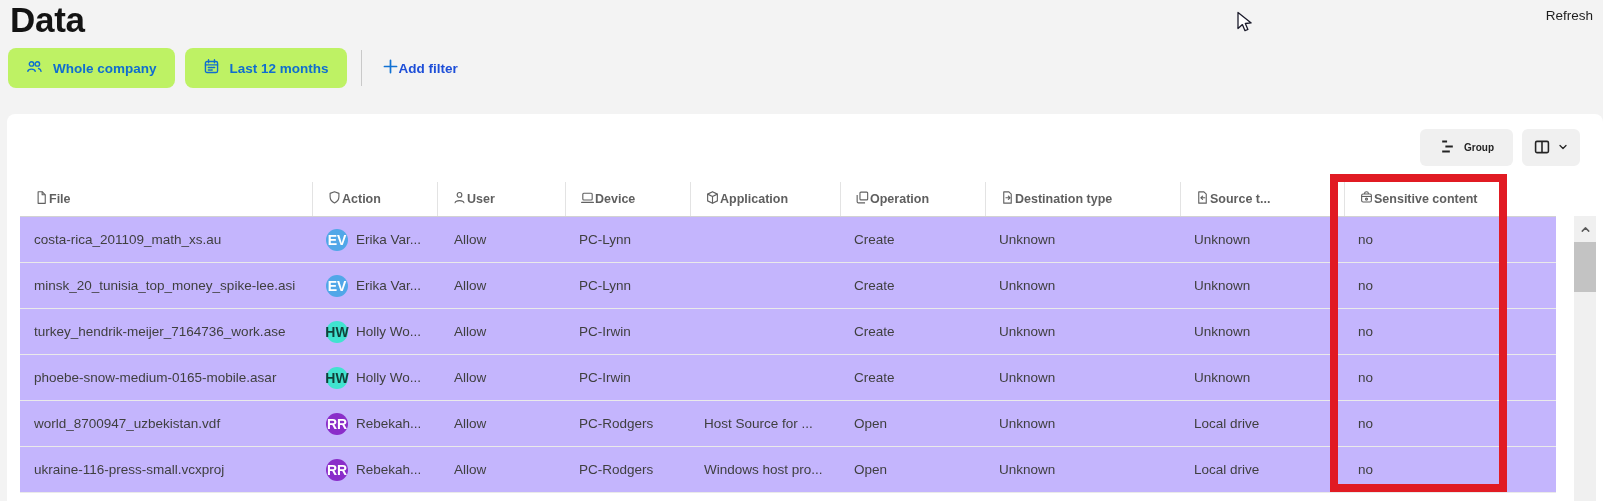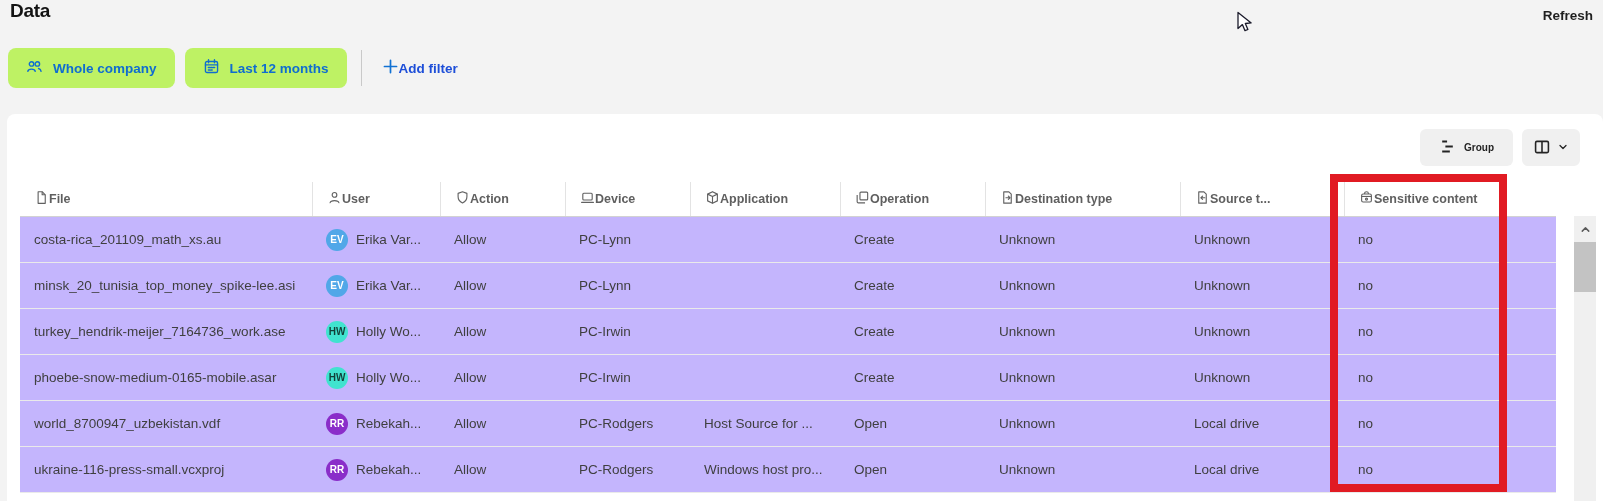--- a/index.html
+++ b/index.html
@@ -1,22 +1,22 @@
 <!DOCTYPE html>
 <html><head>
 <meta charset="utf-8">
 <style>
   * { margin:0; padding:0; box-sizing:border-box; }
   body { font-family:"Liberation Sans", sans-serif; }
   .screen { position:relative; width:1603px; height:501px; background:#f3f3f3; overflow:hidden; }
 
   
-  .page-title { position:absolute; left:10px; top:0px; font-size:19px; font-weight:800; color:#131313; letter-spacing:-0.3px; }
+  .page-title { position:absolute; left:10px; top:0px; font-size:35px; font-weight:800; color:#131313; letter-spacing:-0.3px; }
   .refresh-btn { position:absolute; right:10px; top:8px; background:none; border:none; font-family:inherit;
-                 font-size:13.5px; font-weight:700; color:#1f1f1f; cursor:pointer; }
+                 font-size:13.5px; font-weight:400; color:#1f1f1f; cursor:pointer; }
 
   
   .filterbar { position:absolute; left:8px; top:48px; height:40px; display:flex; align-items:center; }
   .chip { height:40px; padding:0 18px; margin-right:10px; display:flex; align-items:center; gap:10px;
           background:#bef264; border:none; border-radius:8px; color:#0f6dd0;
           font-family:inherit; font-size:13.5px; font-weight:700; cursor:pointer; }
   .chip svg { flex:none; }
   .vdivider { width:1px; height:36px; background:#c9c9c9; margin:0 12px 0 4px; }
   .add-filter { display:flex; align-items:center; background:none; border:none; color:#1d4ed8;
                 font-family:inherit; font-size:13.5px; font-weight:700; cursor:pointer; padding:0 8px;text-align:right; }
@@ -34,21 +34,21 @@
            border-bottom:1px solid #d2d2d2; }
   .th { display:flex; align-items:center; padding-left:14px; color:#5f5f5f;
         font-size:12.5px; font-weight:600; white-space:nowrap; overflow:hidden; cursor:pointer; }
   .th + .th { border-left:1px solid #e3e3e3; }
   .th svg { flex:none; }
   .tbody { position:absolute; left:13px; top:103px; width:1536px; }
   .tr { display:flex; height:46px; border-bottom:1px solid #eaeaea; background:#c4b5fd; cursor:pointer; }
   .td { display:flex; align-items:center; padding-left:14px; font-size:13.5px; color:#3f3f3f;
         white-space:nowrap; overflow:hidden; }
   .avatar { width:22px; height:22px; border-radius:50%; margin-right:8px; flex:none;
-            display:flex; align-items:center; justify-content:center; font-size:10px; font-weight:700; }
+            display:flex; align-items:center; justify-content:center; font-size:14px; font-weight:700; }
 
   .w-file{width:292px} .w-user{width:128px} .w-action{width:125px} .w-device{width:125px}
   .w-app{width:150px} .w-op{width:145px} .w-dest{width:195px} .w-src{width:164px} .w-sens{width:212px}
 
   
   .scrollbar { position:absolute; left:1574px; top:216px; width:22px; height:285px; background:#f0f0f0; }
   .scroll-up { height:26px; display:flex; align-items:center; justify-content:center; cursor:pointer; }
   .scroll-thumb { position:absolute; left:0; top:26px; width:22px; height:50px; background:#c3c3c3; cursor:pointer; }
 
   
@@ -124,36 +124,36 @@
     <div class="thead">
       <div class="th w-file">
         <span>
           <svg width="15" height="15" viewBox="0 0 16 16" fill="none" stroke="#616161" stroke-width="1.2" stroke-linejoin="round">
             <path d="M4.4 1.8h4.3L12 5.1v9.1H4.4z"></path>
               <path d="M8.7 1.8v3.3H12"></path>
           </svg>
         </span>
         <span>File</span>
       </div>
+      <div class="th w-action">
+        <span>
+          <svg width="15" height="15" viewBox="0 0 16 16" fill="none" stroke="#616161" stroke-width="1.2" stroke-linejoin="round">
+            <path d="M8 1.9l4.7 1.7v3.7c0 3.1-2 5.3-4.7 6.6-2.7-1.3-4.7-3.5-4.7-6.6V3.6z"></path>
+          </svg>
+        </span>
+        <span>Action</span>
+      </div>
       <div class="th w-user">
         <span>
           <svg width="15" height="15" viewBox="0 0 16 16" fill="none" stroke="#616161" stroke-width="1.2" stroke-linecap="round">
             <circle cx="8" cy="5.2" r="2.5"></circle>
               <path d="M3.3 13.6c.6-3.1 8.8-3.1 9.4 0"></path>
           </svg>
         </span>
         <span>User</span>
-      </div>
-      <div class="th w-action">
-        <span>
-          <svg width="15" height="15" viewBox="0 0 16 16" fill="none" stroke="#616161" stroke-width="1.2" stroke-linejoin="round">
-            <path d="M8 1.9l4.7 1.7v3.7c0 3.1-2 5.3-4.7 6.6-2.7-1.3-4.7-3.5-4.7-6.6V3.6z"></path>
-          </svg>
-        </span>
-        <span>Action</span>
       </div>
       <div class="th w-device">
         <span>
           <svg width="15" height="15" viewBox="0 0 16 16" fill="none" stroke="#616161" stroke-width="1.2" stroke-linecap="round">
             <rect x="3" y="3.4" width="10" height="7.2" rx="1"></rect>
               <path d="M1.7 13.2h12.6"></path>
           </svg>
         </span>
         <span>Device</span>
       </div>

